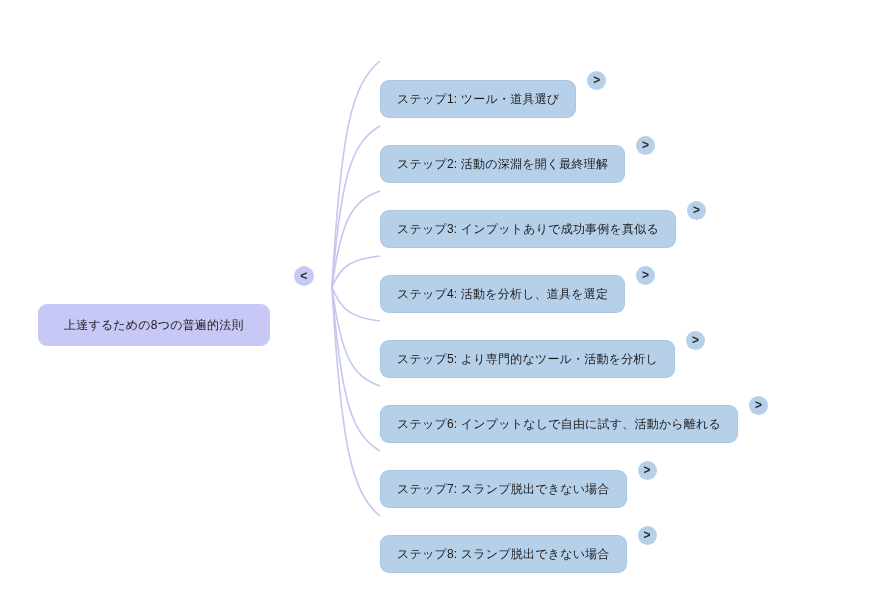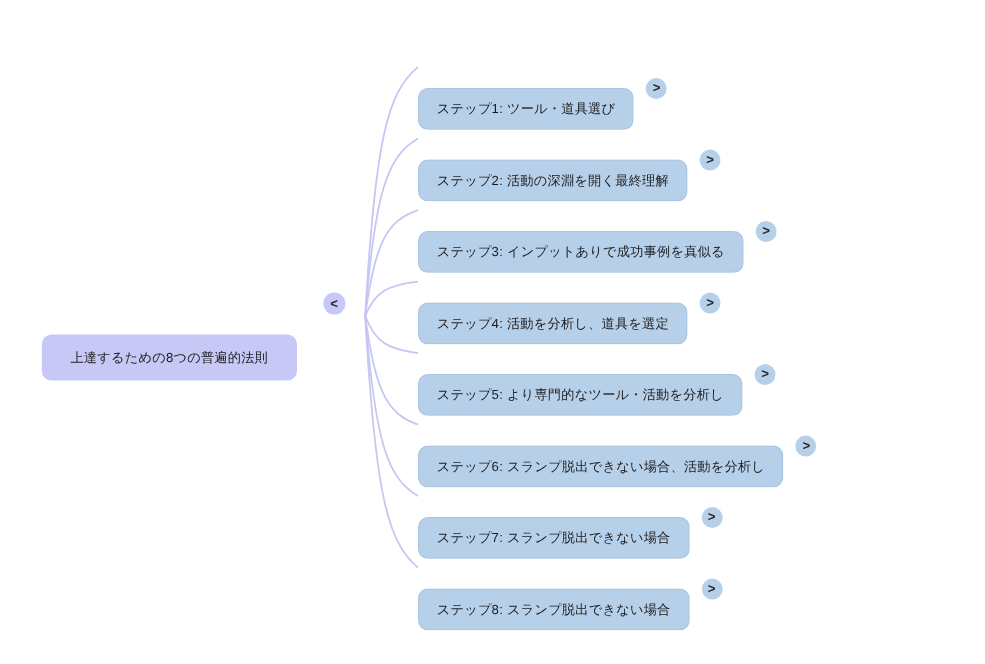--- a/index.html
+++ b/index.html
@@ -125,21 +125,21 @@
         <span>&gt;</span>
       </button>
     </div>
     <div class="child-row" style="top: 302px;">
       <div class="node child">ステップ5: より専門的なツール・活動を分析し</div>
       <button class="toggle child-toggle">
         <span>&gt;</span>
       </button>
     </div>
     <div class="child-row" style="top: 367px;">
-      <div class="node child">ステップ6: スランプ脱出できない場合、活動を分析し</div>
+      <div class="node child">ステップ6: インプットなしで自由に試す、活動から離れる</div>
       <button class="toggle child-toggle">
         <span>&gt;</span>
       </button>
     </div>
     <div class="child-row" style="top: 432px;">
       <div class="node child">ステップ7: スランプ脱出できない場合</div>
       <button class="toggle child-toggle">
         <span>&gt;</span>
       </button>
     </div>

